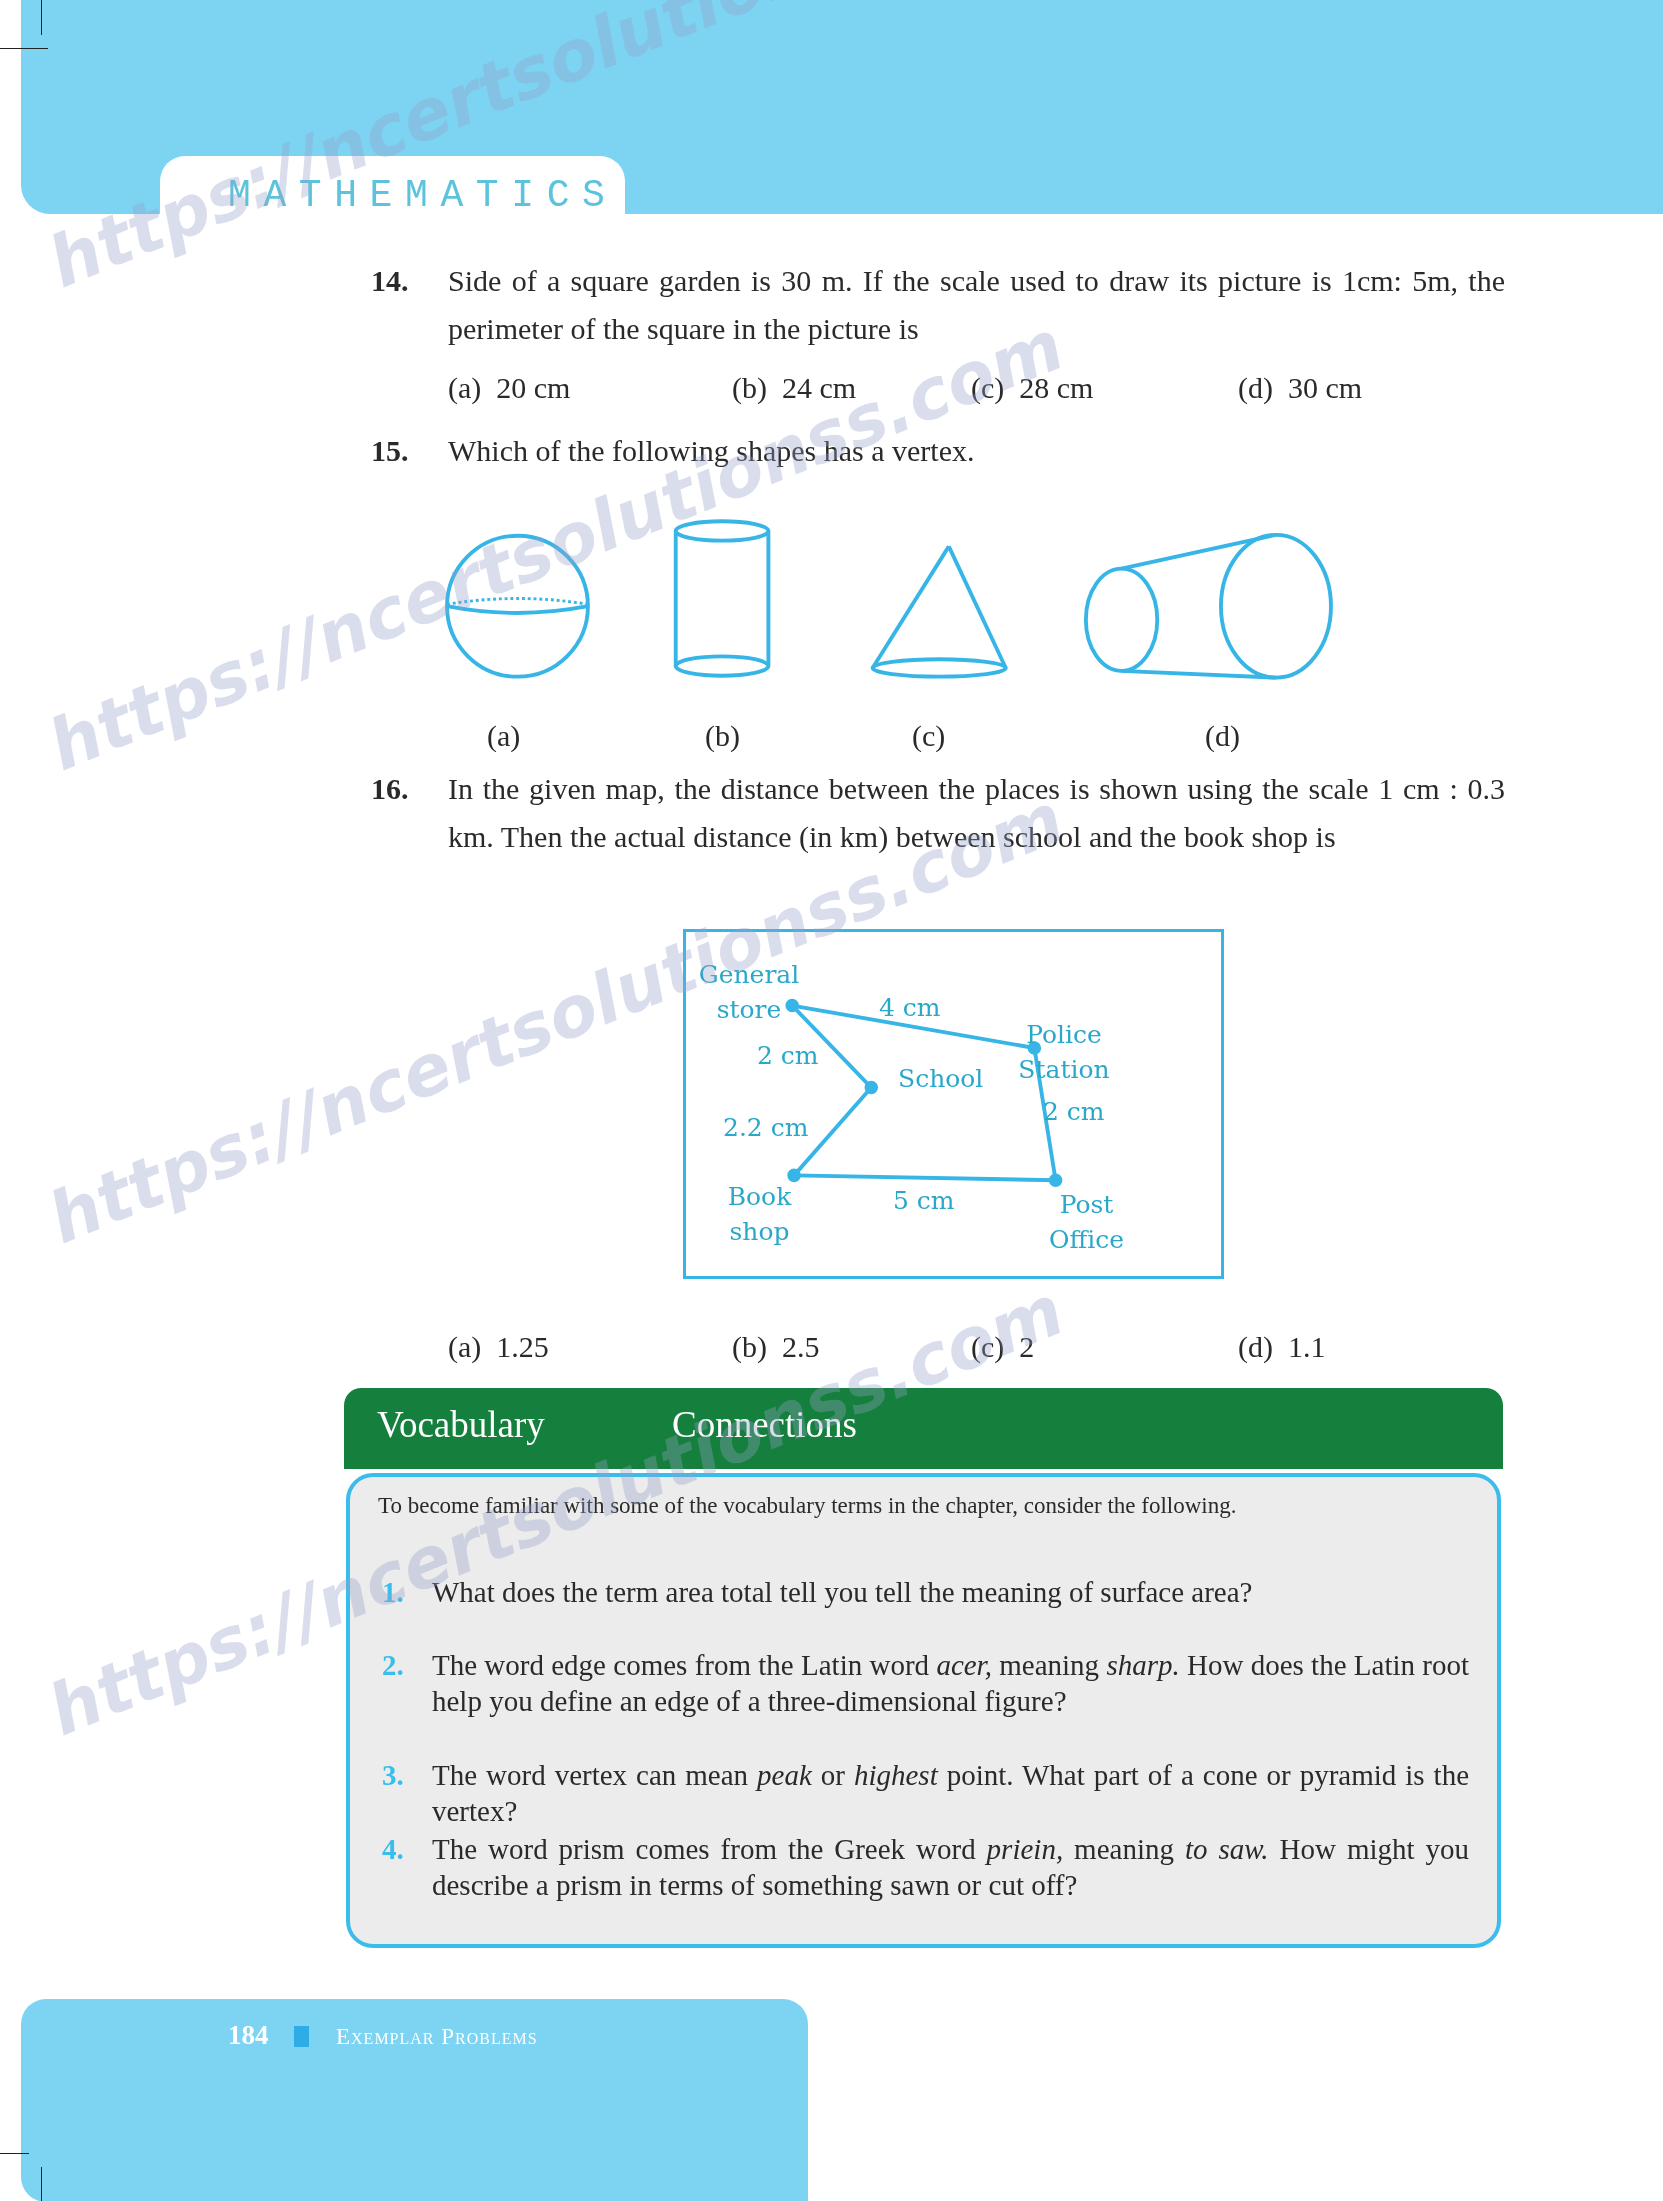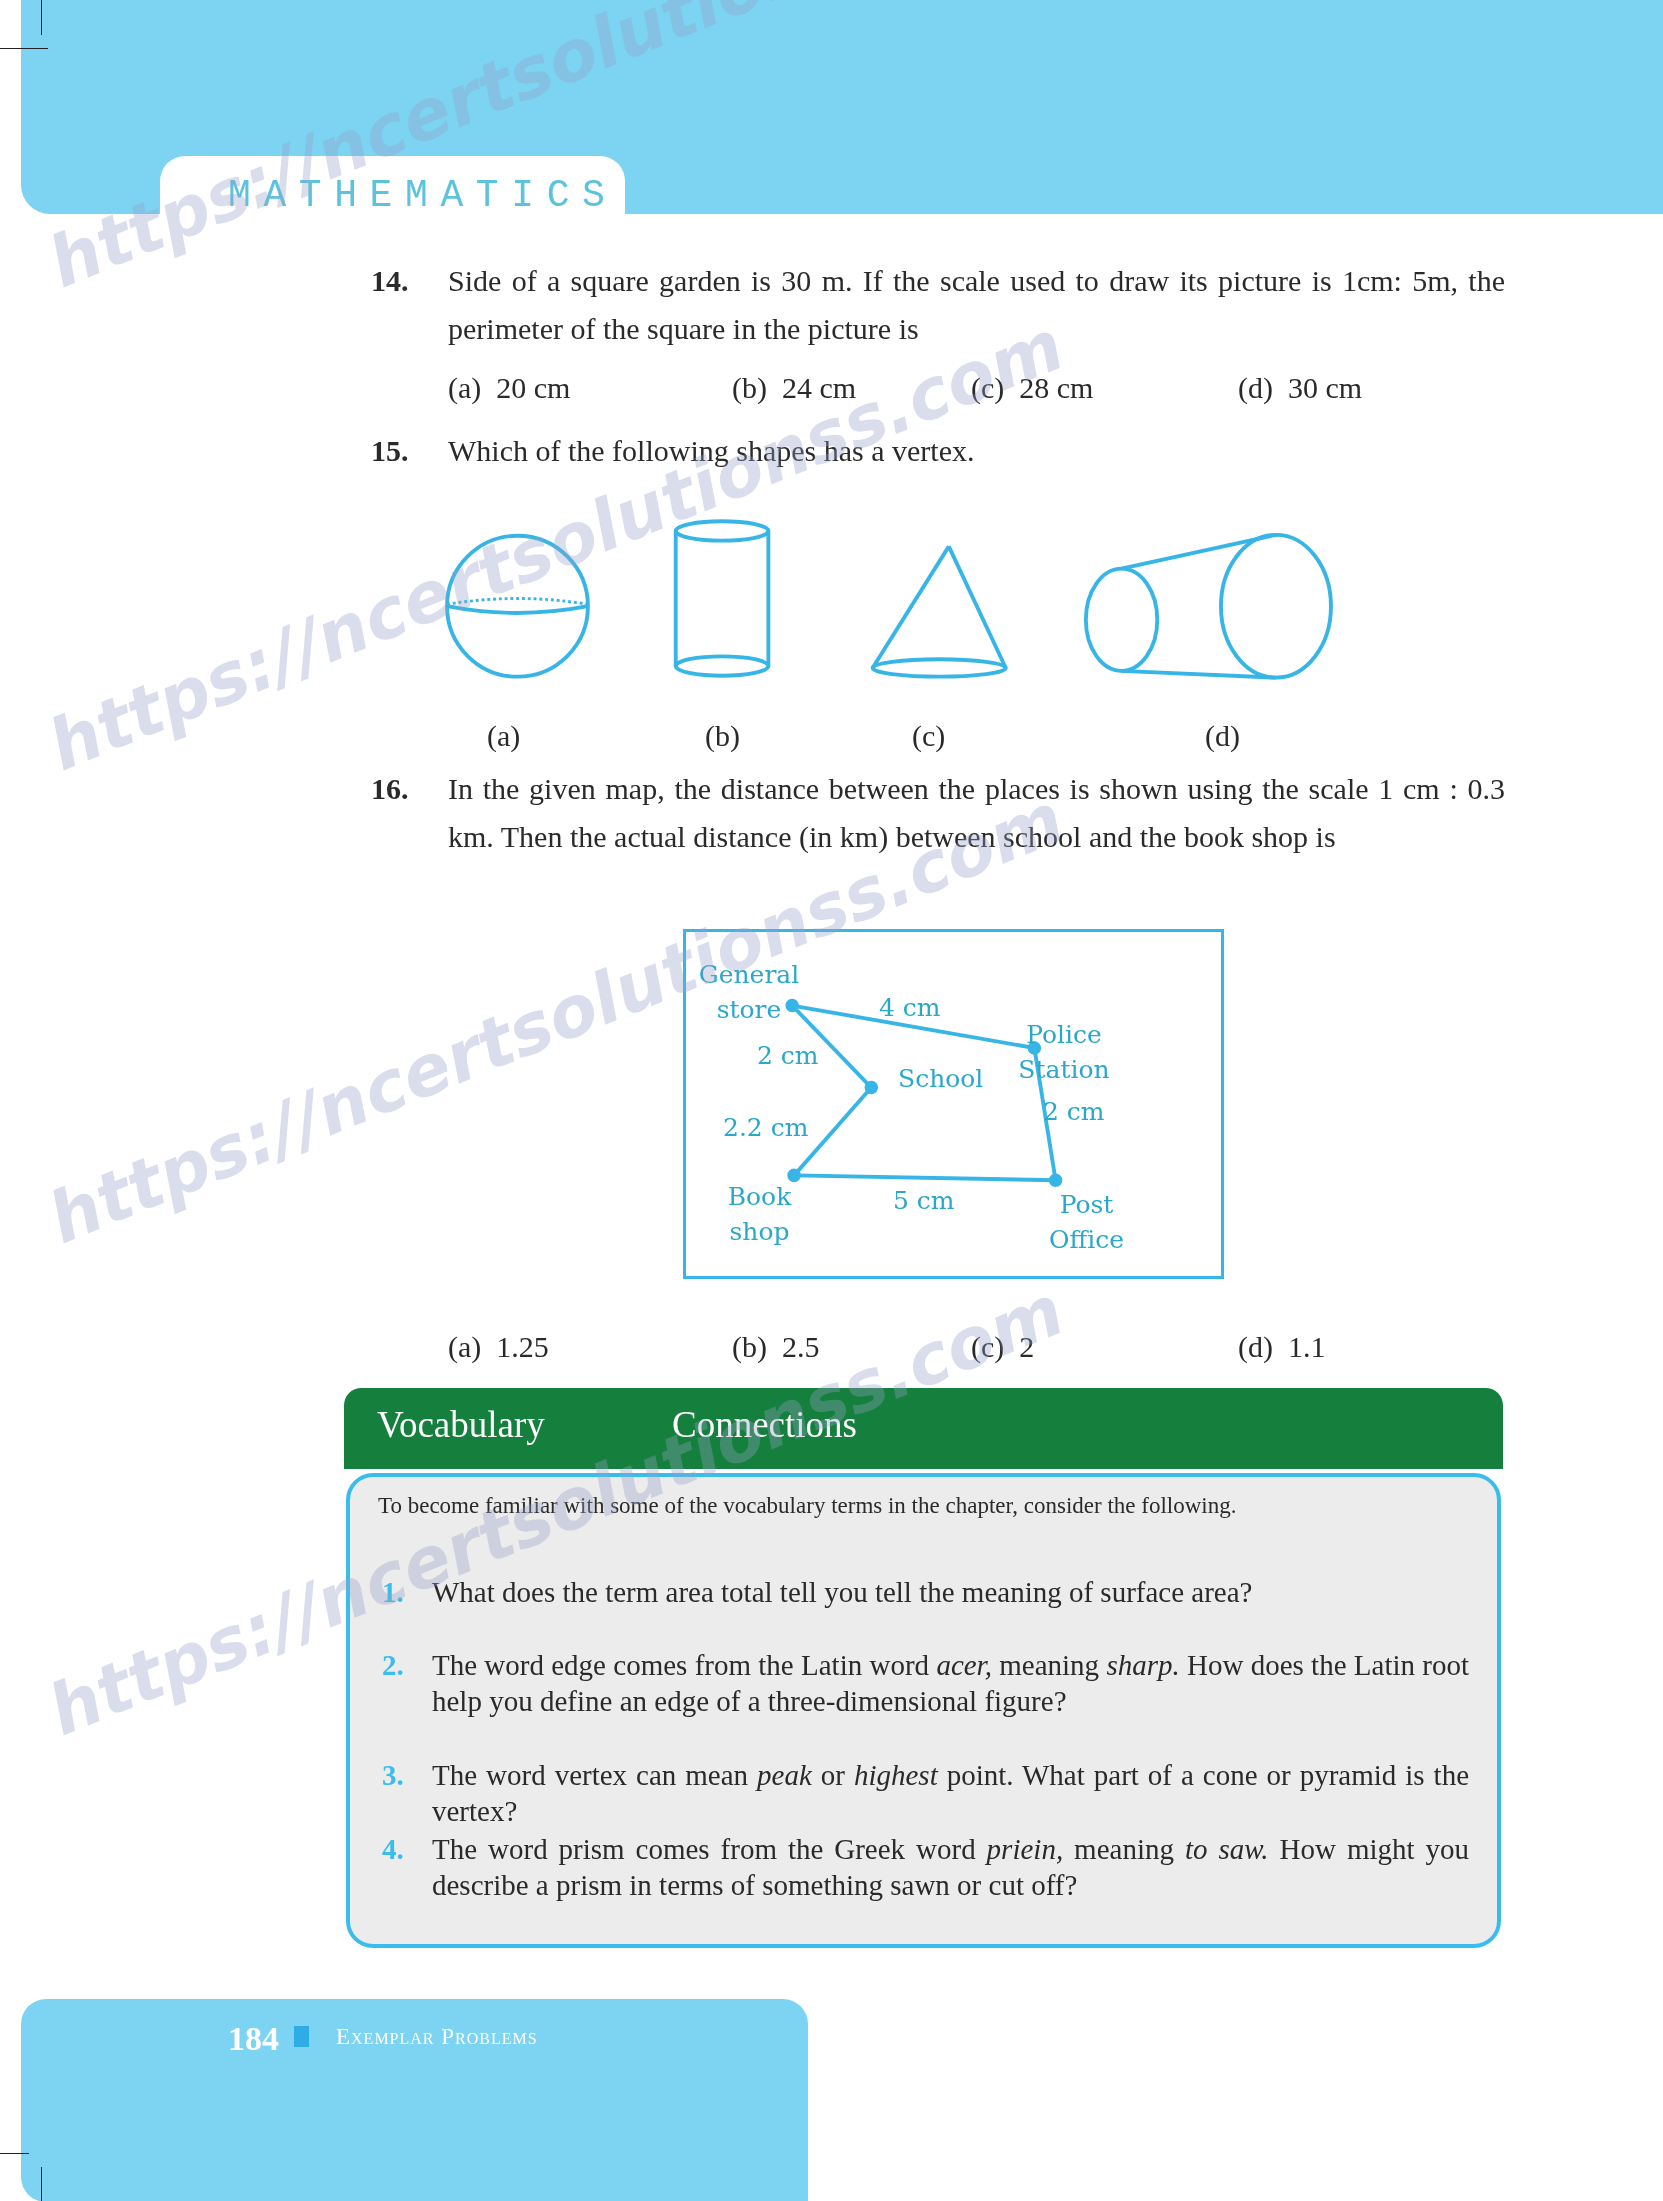--- a/index.html
+++ b/index.html
@@ -20,21 +20,21 @@
   .map-label{position:absolute;font-family:"DejaVu Serif",serif;font-size:25px;color:#2aa8c9;line-height:35px;text-align:center;}
   .vocab-head{position:absolute;left:344px;top:1388px;width:1159px;height:81px;background:#15803d;border-radius:17.4px 17.4px 0 0;}
   .vocab-head span{position:absolute;top:15.4px;font-size:37px;color:#fff;font-family:"Liberation Serif",serif;}
   .vocab-box{position:absolute;left:346px;top:1473px;width:1155px;height:475px;background:#ececec;border:4.8px solid #39bdec;
              border-radius:27px;box-sizing:border-box;}
   .vocab-intro{position:absolute;left:378px;top:1485px;width:1091px;font-size:23px;line-height:41px;font-family:"Liberation Serif",serif;}
   .vitem{position:absolute;left:378px;width:1091px;font-size:29px;line-height:36px;font-family:"Liberation Serif",serif;}
   .vitem .vnum{position:absolute;left:3.9px;color:#39bdec;font-weight:bold;}
   .vitem .vbody{margin-left:54px;text-align:justify;}
   .bottom-band{position:absolute;left:21px;top:1999px;width:787px;height:203px;background:#7dd3f2;border-radius:25px 25px 0 25px;}
-  .footer{position:absolute;left:228px;top:2020px;font-size:34px;color:#fff;font-family:"Liberation Serif",serif;font-weight:bold;}
+  .footer{position:absolute;left:228px;top:2020px;font-size:27px;color:#fff;font-family:"Liberation Serif",serif;font-weight:bold;}
   .footer-sq{position:absolute;left:294px;top:2026px;width:15.4px;height:21px;background:#2eace6;}
   .footer-title{position:absolute;left:336px;top:2024px;font-size:23px;color:#fff;font-family:"Liberation Serif",serif;font-variant:small-caps;letter-spacing:1px;}
   .wm{position:absolute;font-family:"DejaVu Sans","Liberation Sans",sans-serif;font-weight:bold;font-style:italic;
       font-size:70px;color:rgba(150,160,200,0.35);transform:rotate(-22deg);transform-origin:left bottom;white-space:nowrap;pointer-events:none;}
 </style>
 </head>
 <body>
 
 <div class="top-band"></div>
 <div class="tab"></div>

